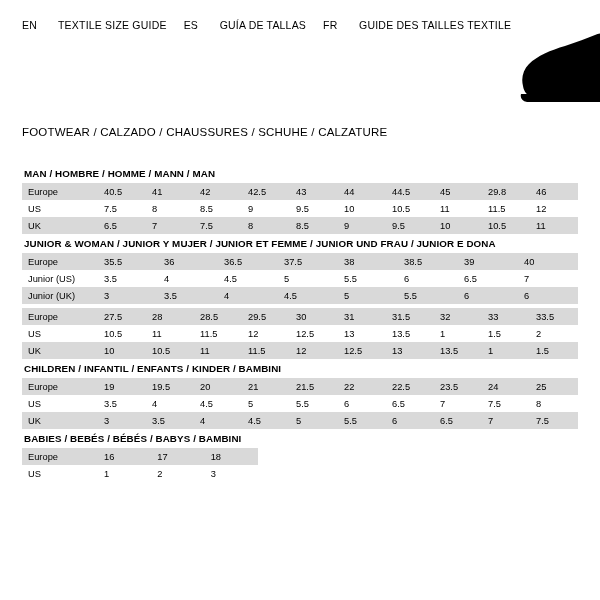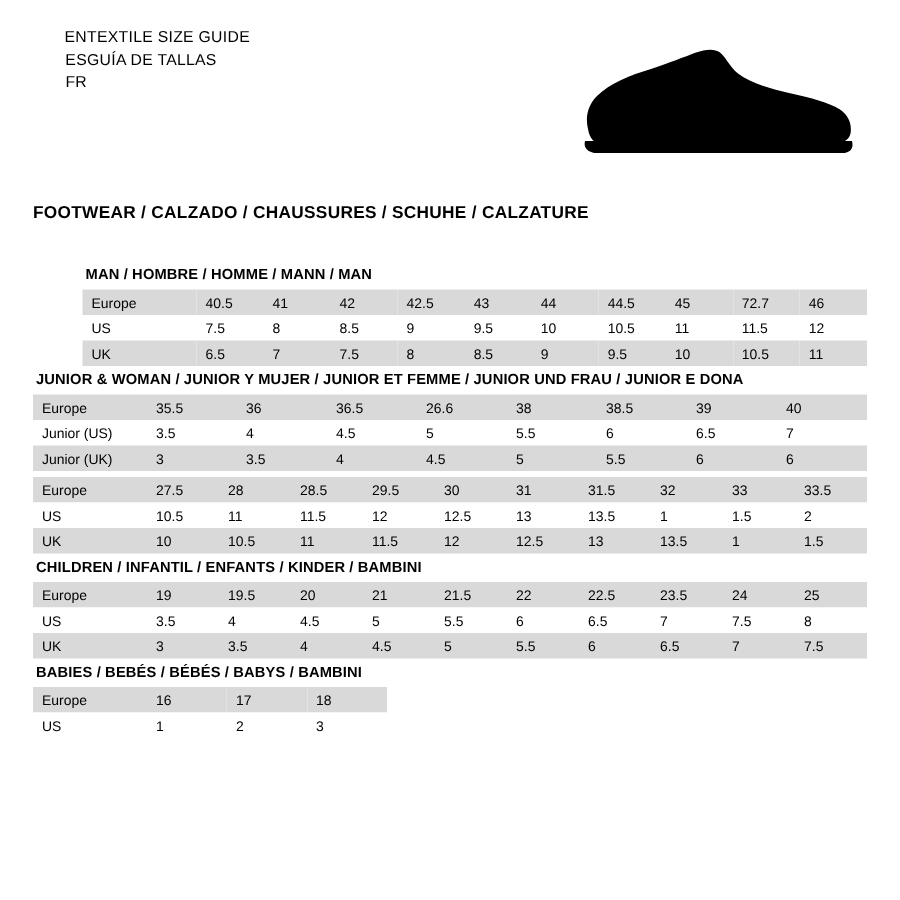--- a/index.html
+++ b/index.html
@@ -23,23 +23,21 @@
   }
 
   
   .header {
     display: flex;
     align-items: flex-start;
     justify-content: space-between;
   }
   .lang-block {
     display: flex;
-    flex-direction: column;
-    gap: 0;
-    text-align: right;
+    gap: 17px;
   }
   .lang-row {
     display: flex;
     font-size: 10.5px;
     line-height: 15px;
     letter-spacing: 0.2px;
   }
   .lang-code {
     width: 36px;
     flex: 0 0 36px;
@@ -52,33 +50,32 @@
 
   
   .shoe-wrap {
     width: 190px;
     height: 78px;
     margin-right: 8px;
     margin-top: 12px;
   }
 
   .section-title {
-    margin-top: 28px;
+    margin-top: 18px;
     font-size: 11.5px;
-    font-weight: bold;
+    font-weight: normal;
     letter-spacing: 0.2px;
   }
 
   
   .group {
     margin-top: 4px;
   }
   .group.first {
     margin-top: 30px;
-    margin-left: 33px;
   }
   .group-title {
     font-size: 9.8px;
     font-weight: bold;
     letter-spacing: 0.1px;
     padding-left: 2px;
     margin-bottom: 4px;
   }
   table.sizes {
     border-collapse: collapse;
@@ -121,20 +118,21 @@
       <div class="lang-row">
         <span class="lang-code">EN</span>
         <span class="lang-text">TEXTILE SIZE GUIDE</span>
       </div>
       <div class="lang-row">
         <span class="lang-code">ES</span>
         <span class="lang-text">GUÍA DE TALLAS</span>
       </div>
       <div class="lang-row">
         <span class="lang-code">FR</span>
+        <span class="lang-text">GUIDE DES TAILLES TEXTILE</span>
       </div>
     </div>
 
     <div class="shoe-wrap">
       <svg viewBox="0 0 190 78" width="190" height="78" xmlns="http://www.w3.org/2000/svg" aria-hidden="true">
         <path fill="#000000" d="M12,56 C10,48 12,40 18,34 C26,26 40,20 54,16 C66,12 76,8 84,5 C90,3 96,2 100,5 C104,8 106,14 112,19 C120,25 132,29 146,32 C160,35 172,38 180,43 C186,47 188,53 187,59 C186,64 181,66 174,66 L22,66 C16,66 13,62 12,56 Z"></path>
         <path fill="#000000" d="M10,64 L188,64 C189,68 188,71 183,72 L16,72 C11,71 9,68 10,64 Z"></path>
       </svg>
     </div>
   </div>
@@ -148,21 +146,21 @@
           <tr class="shaded">
         <td class="lbl">Europe</td>
         <td>40.5</td>
         <td>41</td>
         <td>42</td>
         <td>42.5</td>
         <td>43</td>
         <td>44</td>
         <td>44.5</td>
         <td>45</td>
-        <td>72.7</td>
+        <td>29.8</td>
         <td>46</td>
       </tr>
       <tr class="plain">
         <td class="lbl">US</td>
         <td>7.5</td>
         <td>8</td>
         <td>8.5</td>
         <td>9</td>
         <td>9.5</td>
         <td>10</td>
@@ -190,21 +188,21 @@
 
   <div class="group">
     <div class="group-title">JUNIOR &amp; WOMAN / JUNIOR Y MUJER / JUNIOR ET FEMME / JUNIOR UND FRAU / JUNIOR E DONA</div>
     <table class="sizes">
       <tbody>
           <tr class="shaded">
         <td class="lbl">Europe</td>
         <td>35.5</td>
         <td>36</td>
         <td>36.5</td>
-        <td>26.6</td>
+        <td>37.5</td>
         <td>38</td>
         <td>38.5</td>
         <td>39</td>
         <td>40</td>
       </tr>
       <tr class="plain">
         <td class="lbl">Junior (US)</td>
         <td>3.5</td>
         <td>4</td>
         <td>4.5</td>

